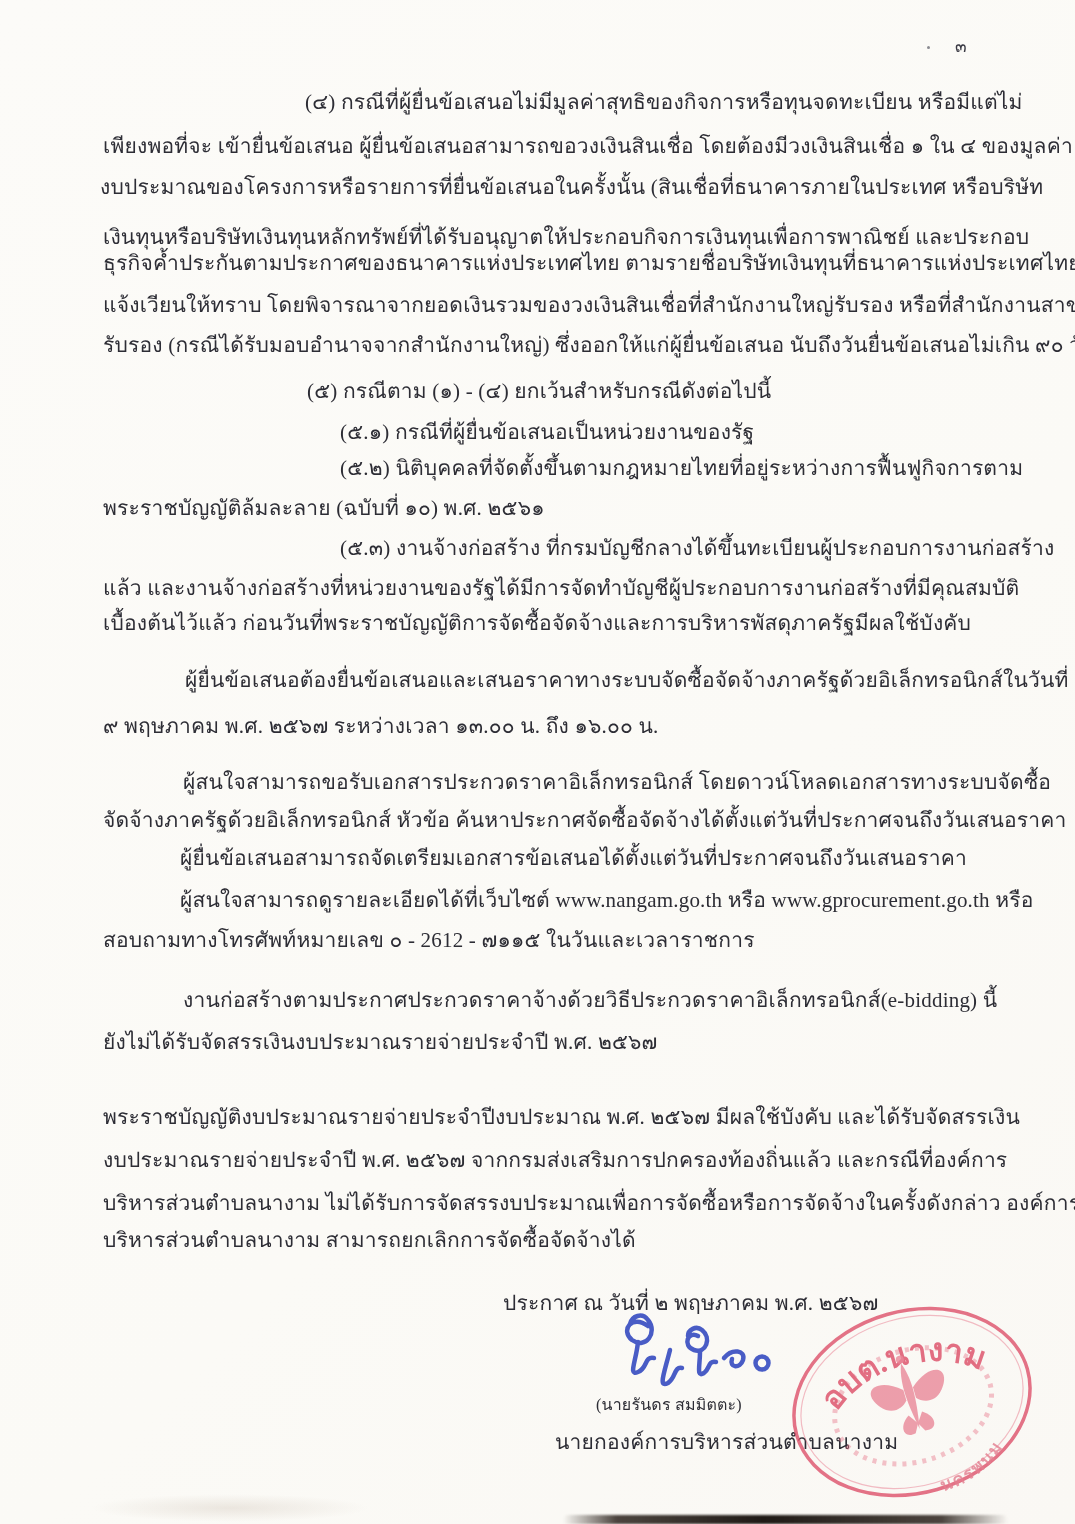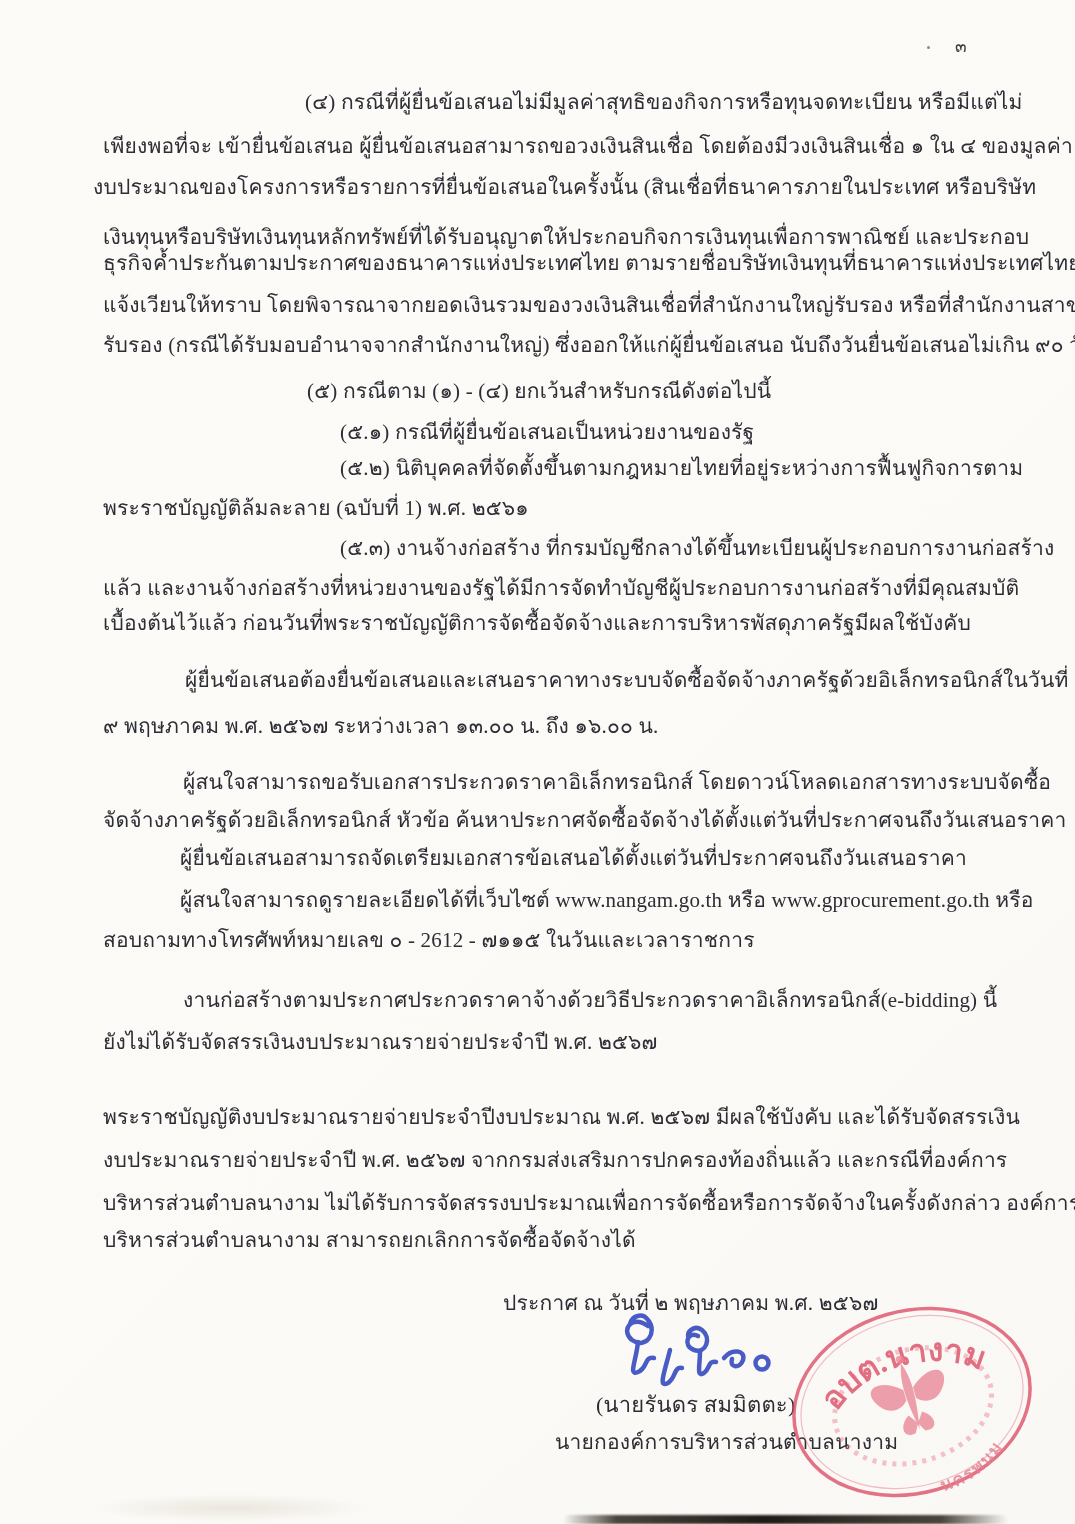--- a/index.html
+++ b/index.html
@@ -51,48 +51,48 @@
 </head>
 <body>
 
 <div class="page">
 
   <div class="pagenum">๓</div>
   <div class="speck"></div>
 
   <div class="line" style="top:87px;left:305px">(๔) กรณีที่ผู้ยื่นข้อเสนอไม่มีมูลค่าสุทธิของกิจการหรือทุนจดทะเบียน หรือมีแต่ไม่</div>
   <div class="line" style="top:131px;left:103px">เพียงพอที่จะ เข้ายื่นข้อเสนอ ผู้ยื่นข้อเสนอสามารถขอวงเงินสินเชื่อ โดยต้องมีวงเงินสินเชื่อ ๑ ใน ๔ ของมูลค่า</div>
-  <div class="line" style="top:172px;left:93px">งบประมาณของโครงการหรือรายการที่ยื่นข้อเสนอในครั้งนั้น (สินเชื่อที่ธนาคารภายในประเทศ หรือบริษัท</div>
+  <div class="line" style="top:172px;left:100px">งบประมาณของโครงการหรือรายการที่ยื่นข้อเสนอในครั้งนั้น (สินเชื่อที่ธนาคารภายในประเทศ หรือบริษัท</div>
   <div class="line" style="top:222px;left:103px">เงินทุนหรือบริษัทเงินทุนหลักทรัพย์ที่ได้รับอนุญาตให้ประกอบกิจการเงินทุนเพื่อการพาณิชย์ และประกอบ</div>
   <div class="line" style="top:248px;left:103px">ธุรกิจค้ำประกันตามประกาศของธนาคารแห่งประเทศไทย ตามรายชื่อบริษัทเงินทุนที่ธนาคารแห่งประเทศไทย</div>
   <div class="line" style="top:290px;left:103px">แจ้งเวียนให้ทราบ โดยพิจารณาจากยอดเงินรวมของวงเงินสินเชื่อที่สำนักงานใหญ่รับรอง หรือที่สำนักงานสาขา</div>
   <div class="line" style="top:330px;left:103px">รับรอง (กรณีได้รับมอบอำนาจจากสำนักงานใหญ่) ซึ่งออกให้แก่ผู้ยื่นข้อเสนอ นับถึงวันยื่นข้อเสนอไม่เกิน ๙๐ วัน)</div>
   <div class="line" style="top:376px;left:307px">(๕) กรณีตาม (๑) - (๔) ยกเว้นสำหรับกรณีดังต่อไปนี้</div>
   <div class="line" style="top:417px;left:340px">(๕.๑) กรณีที่ผู้ยื่นข้อเสนอเป็นหน่วยงานของรัฐ</div>
   <div class="line" style="top:453px;left:340px">(๕.๒) นิติบุคคลที่จัดตั้งขึ้นตามกฎหมายไทยที่อยู่ระหว่างการฟื้นฟูกิจการตาม</div>
-  <div class="line" style="top:493px;left:103px">พระราชบัญญัติล้มละลาย (ฉบับที่ 1) พ.ศ. ๒๕๖๑</div>
+  <div class="line" style="top:493px;left:103px">พระราชบัญญัติล้มละลาย (ฉบับที่ ๑๐) พ.ศ. ๒๕๖๑</div>
   <div class="line" style="top:533px;left:340px">(๕.๓) งานจ้างก่อสร้าง ที่กรมบัญชีกลางได้ขึ้นทะเบียนผู้ประกอบการงานก่อสร้าง</div>
   <div class="line" style="top:573px;left:103px">แล้ว และงานจ้างก่อสร้างที่หน่วยงานของรัฐได้มีการจัดทำบัญชีผู้ประกอบการงานก่อสร้างที่มีคุณสมบัติ</div>
   <div class="line" style="top:608px;left:103px">เบื้องต้นไว้แล้ว ก่อนวันที่พระราชบัญญัติการจัดซื้อจัดจ้างและการบริหารพัสดุภาครัฐมีผลใช้บังคับ</div>
   <div class="line" style="top:665px;left:185px">ผู้ยื่นข้อเสนอต้องยื่นข้อเสนอและเสนอราคาทางระบบจัดซื้อจัดจ้างภาครัฐด้วยอิเล็กทรอนิกส์ในวันที่</div>
   <div class="line" style="top:711px;left:103px">๙ พฤษภาคม พ.ศ. ๒๕๖๗ ระหว่างเวลา ๑๓.๐๐ น. ถึง ๑๖.๐๐ น.</div>
   <div class="line" style="top:767px;left:183px">ผู้สนใจสามารถขอรับเอกสารประกวดราคาอิเล็กทรอนิกส์ โดยดาวน์โหลดเอกสารทางระบบจัดซื้อ</div>
   <div class="line" style="top:805px;left:103px">จัดจ้างภาครัฐด้วยอิเล็กทรอนิกส์ หัวข้อ ค้นหาประกาศจัดซื้อจัดจ้างได้ตั้งแต่วันที่ประกาศจนถึงวันเสนอราคา</div>
   <div class="line" style="top:843px;left:180px">ผู้ยื่นข้อเสนอสามารถจัดเตรียมเอกสารข้อเสนอได้ตั้งแต่วันที่ประกาศจนถึงวันเสนอราคา</div>
   <div class="line" style="top:885px;left:180px">ผู้สนใจสามารถดูรายละเอียดได้ที่เว็บไซต์ www.nangam.go.th หรือ www.gprocurement.go.th หรือ</div>
   <div class="line" style="top:925px;left:103px">สอบถามทางโทรศัพท์หมายเลข ๐ - 2612 - ๗๑๑๕ ในวันและเวลาราชการ</div>
   <div class="line" style="top:985px;left:183px">งานก่อสร้างตามประกาศประกวดราคาจ้างด้วยวิธีประกวดราคาอิเล็กทรอนิกส์(e-bidding) นี้</div>
   <div class="line" style="top:1027px;left:103px">ยังไม่ได้รับจัดสรรเงินงบประมาณรายจ่ายประจำปี พ.ศ. ๒๕๖๗</div>
   <div class="line" style="top:1102px;left:103px">พระราชบัญญัติงบประมาณรายจ่ายประจำปีงบประมาณ พ.ศ. ๒๕๖๗ มีผลใช้บังคับ และได้รับจัดสรรเงิน</div>
   <div class="line" style="top:1145px;left:103px">งบประมาณรายจ่ายประจำปี พ.ศ. ๒๕๖๗ จากกรมส่งเสริมการปกครองท้องถิ่นแล้ว และกรณีที่องค์การ</div>
   <div class="line" style="top:1188px;left:103px">บริหารส่วนตำบลนางาม ไม่ได้รับการจัดสรรงบประมาณเพื่อการจัดซื้อหรือการจัดจ้างในครั้งดังกล่าว องค์การ</div>
   <div class="line" style="top:1225px;left:103px">บริหารส่วนตำบลนางาม สามารถยกเลิกการจัดซื้อจัดจ้างได้</div>
 
   <div class="line" style="top:1288px;left:503px">ประกาศ ณ วันที่  ๒ พฤษภาคม  พ.ศ. ๒๕๖๗</div>
-  <div class="line" style="top:1390px;left:596px;font-size:22px">(นายรันดร  สมมิตตะ)</div>
+  <div class="line" style="top:1390px;left:596px;font-size:16px">(นายรันดร  สมมิตตะ)</div>
   <div class="line" style="top:1427px;left:555px">นายกองค์การบริหารส่วนตำบลนางาม</div>
 
   <svg class="signature" width="180" height="100" viewBox="0 0 180 100">
     <g fill="none" stroke="#3a4fc2" stroke-width="4.5" stroke-linecap="round" stroke-linejoin="round" opacity="0.92">
       <path d="M36,20 C20,8 8,24 20,34 C34,44 46,26 36,14 C30,6 20,10 18,18"></path>
       <path d="M26,36 C24,56 16,70 26,66 C36,62 32,50 42,52"></path>
       <path d="M58,44 C52,68 46,82 56,77 C64,72 62,60 70,62"></path>
       <path d="M86,30 C76,24 70,40 82,44 C94,48 100,32 90,24 C84,19 76,24 76,30"></path>
       <path d="M88,46 C88,60 84,72 92,67 C98,63 96,54 104,56"></path>
       <path d="M112,52 C120,42 134,44 131,54 C128,63 117,62 120,53"></path>

